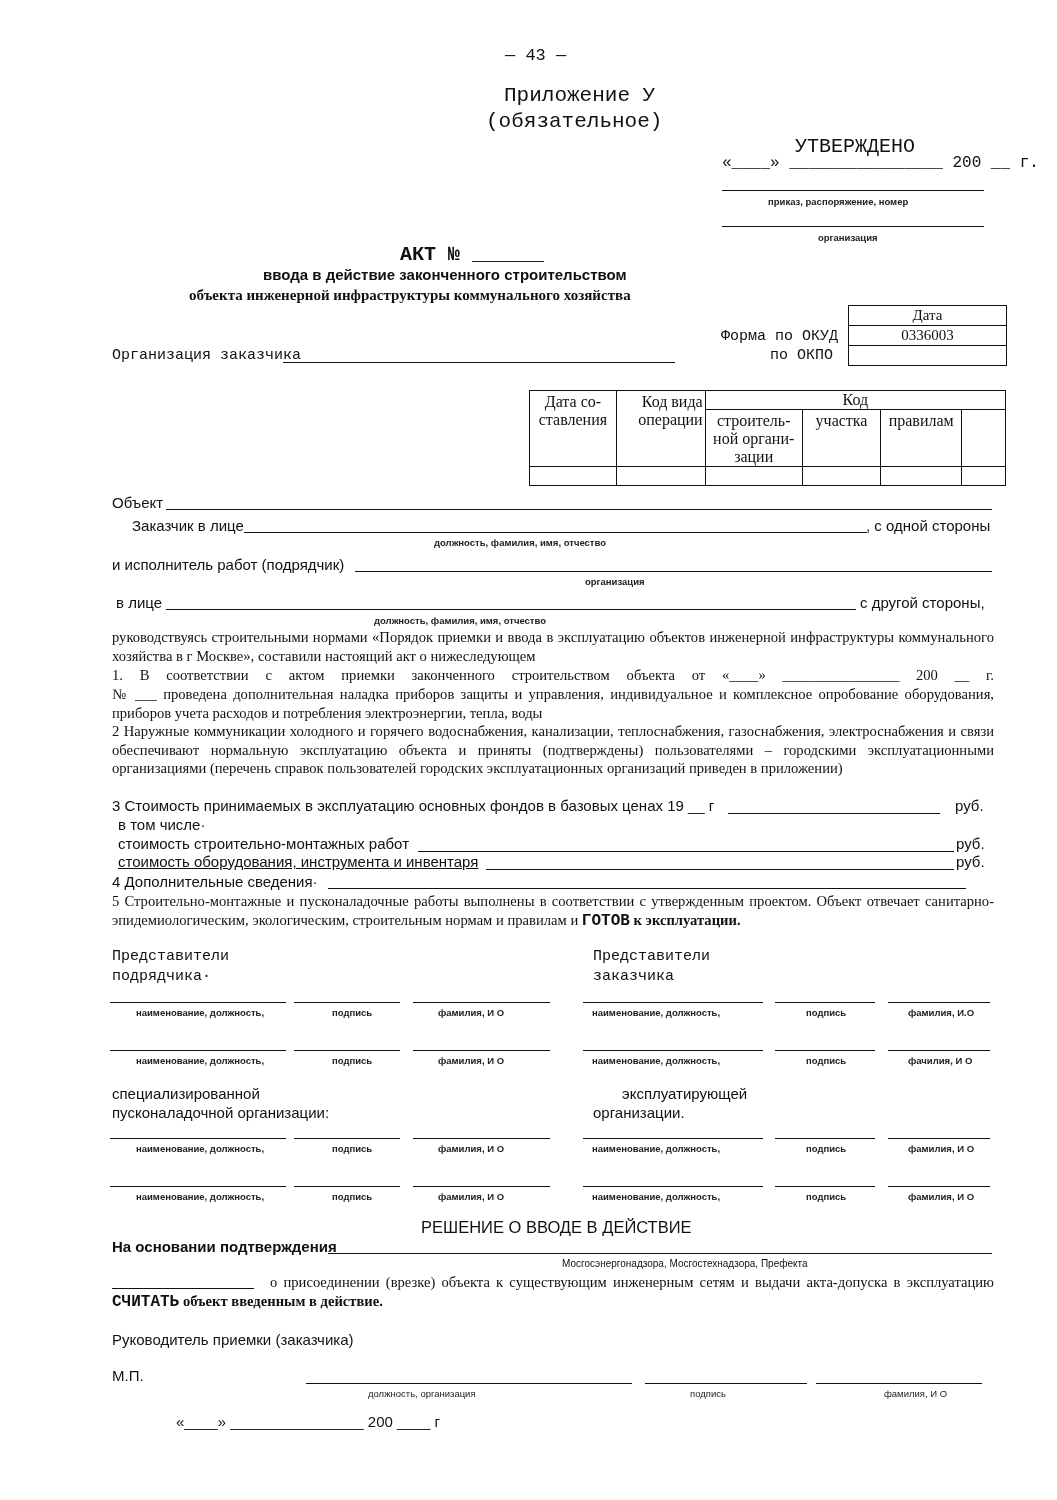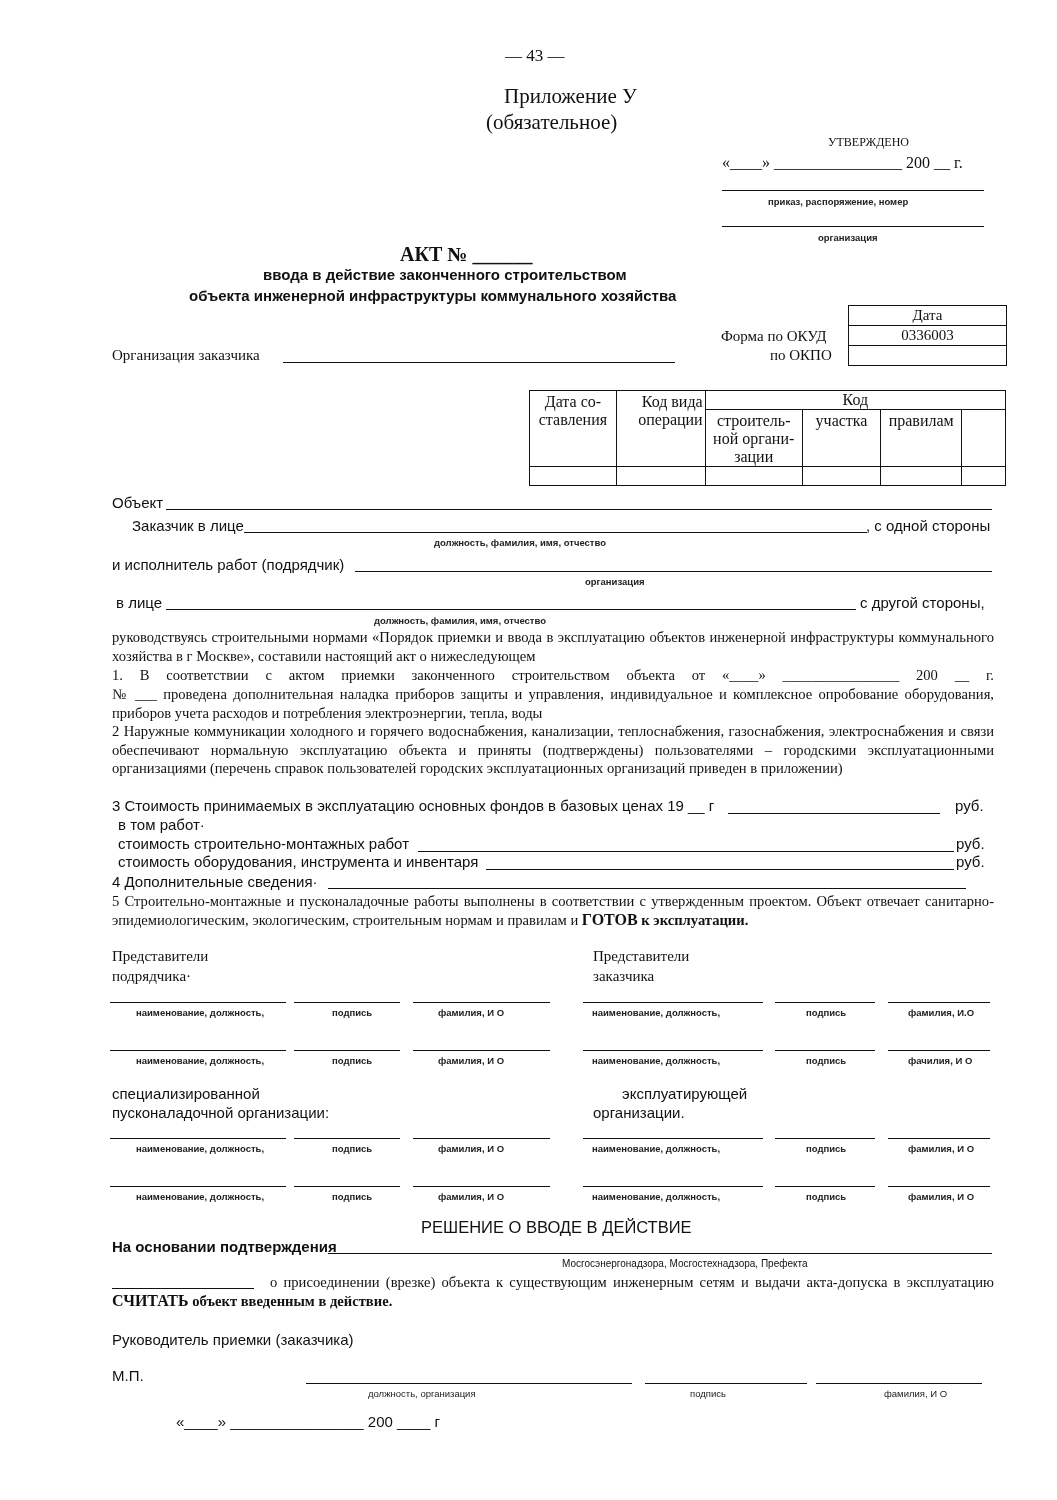--- a/index.html
+++ b/index.html
@@ -1,19 +1,19 @@
 <!DOCTYPE html>
 <html><head>
 <meta charset="utf-8">
 <style>
   html, body { margin: 0; padding: 0; background: #ffffff; }
   body { width: 1057px; height: 1500px; position: relative; overflow: hidden;
          font-family: "Liberation Serif", "DejaVu Serif", serif; color: #111; }
   .abs { position: absolute; white-space: nowrap; }
-  .serif { font-family: Liberation Serif, serif; }
+  .serif { font-family: Liberation Mono, monospace; }
   .narrow { font-family: "Liberation Sans Narrow", "Liberation Sans", sans-serif; }
   .f15 { font-size: 15px; }
   .cap { font-size: 9.5px; font-family: "Liberation Sans", "DejaVu Sans", sans-serif; font-weight: bold; color: #222; }
   .line { position: absolute; border-bottom: 1.3px solid #111; height: 0; }
   .bold { font-weight: bold; }
 
   
   .codes { position: absolute; left: 848px; top: 305px; width: 159px; border: 1.5px solid #111; border-collapse: collapse; }
   .codes td { border: 1.3px solid #111; height: 19px; text-align: center; font-size: 15px; padding: 0; }
 
@@ -24,30 +24,30 @@
   .para { position: absolute; left: 112px; width: 882px; font-size: 14.6px; line-height: 18.6px; text-align: justify; }
   .para.cond-text { font-family: "Liberation Sans Narrow", "Liberation Serif", serif; }
 </style>
 </head>
 <body>
 
 <div class="abs serif" style="left:505px;top:46px;font-size:17px;">— 43 —</div>
 <div class="abs serif" style="left:504px;top:84px;font-size:21px;">Приложение У</div>
 <div class="abs serif" style="left:486px;top:110px;font-size:21px;">(обязательное)</div>
 
-<div class="abs serif" style="left:795px;top:135px;font-size:12px;margin-left:33px;">УТВЕРЖДЕНО</div>
+<div class="abs serif" style="left:795px;top:135px;font-size:20px;">УТВЕРЖДЕНО</div>
 <div class="abs serif" style="left:722px;top:154px;font-size:16px;">«____» ________________ 200 __ г.</div>
 <div class="line" style="left:722px;top:190px;width:262px;"></div>
 <div class="abs cap" style="left:768px;top:196px;">приказ, распоряжение, номер</div>
 <div class="line" style="left:722px;top:226px;width:262px;"></div>
 <div class="abs cap" style="left:818px;top:232px;">организация</div>
 
 <div class="abs serif bold" style="left:400px;top:243px;font-size:20px;">АКТ № ______</div>
 <div class="abs narrow bold" style="left:263px;top:266px;font-size:15px;">ввода в действие законченного строительством</div>
-<div class="abs narrow bold" style="left:189px;top:287px;font-size:15px;">объекта инженерной инфраструктуры коммунального хозяйства</div>
+<div class="abs narrow bold" style="left:189px;top:287px;font-size:15px;font-family:Liberation Serif, serif;">объекта инженерной инфраструктуры коммунального хозяйства</div>
 
 <div class="abs serif f15" style="left:721px;top:328px;">Форма по ОКУД</div>
 <div class="abs serif f15" style="left:770px;top:347px;">по ОКПО</div>
 <table class="codes">
   <tbody>
       <tr>
         <td>Дата</td>
       </tr>
   <tr>
         <td>0336003</td>
@@ -114,27 +114,27 @@
 
 <div class="para cond-text" style="top:628px;">руководствуясь строительными нормами «Порядок приемки и ввода в эксплуатацию объектов инженерной инфраструктуры коммунального хозяйства в г Москве», составили настоящий акт о нижеследующем</div>
 <div class="para cond-text" style="top:666px;text-align-last:justify;">1. В соответствии с актом приемки законченного строительством объекта от «____» ________________ 200 __ г.</div>
 <div class="para cond-text" style="top:685px;">№ ___ проведена дополнительная наладка приборов защиты и управления, индивидуальное и комплексное опробование оборудования, приборов учета расходов и потребления электроэнергии, тепла, воды</div>
 <div class="para cond-text" style="top:722px;">2 Наружные коммуникации холодного и горячего водоснабжения, канализации, теплоснабжения, газоснабжения, электроснабжения и связи обеспечивают нормальную эксплуатацию объекта и приняты (подтверждены) пользователями – городскими эксплуатационными организациями (перечень справок пользователей городских эксплуатационных организаций приведен в приложении)</div>
 
 <div class="abs narrow f15" style="left:112px;top:797px;">3 Стоимость принимаемых в эксплуатацию основных фондов в базовых ценах 19 __ г</div>
 <div class="line" style="left:728px;top:813px;width:212px;"></div>
 <div class="abs narrow f15" style="left:955px;top:797px;">руб.</div>
 
-<div class="abs narrow f15" style="left:118px;top:816px;">в том работ·</div>
+<div class="abs narrow f15" style="left:118px;top:816px;">в том числе·</div>
 
 <div class="abs narrow f15" style="left:118px;top:835px;">стоимость строительно-монтажных работ</div>
 <div class="line" style="left:418px;top:851px;width:536px;"></div>
 <div class="abs narrow f15" style="left:956px;top:835px;">руб.</div>
 
-<div class="abs narrow f15" style="left:118px;top:853px;">стоимость оборудования, инструмента и инвентаря</div>
+<div class="abs narrow f15" style="left:118px;top:853px;text-decoration:underline;">стоимость оборудования, инструмента и инвентаря</div>
 <div class="line" style="left:486px;top:869px;width:468px;"></div>
 <div class="abs narrow f15" style="left:956px;top:853px;">руб.</div>
 
 <div class="abs narrow f15" style="left:112px;top:873px;">4 Дополнительные сведения·</div>
 <div class="line" style="left:328px;top:888px;width:638px;"></div>
 
 <div class="para cond-text" style="top:892px;">
   <span>5 Строительно-монтажные и пусконаладочные работы выполнены в соответствии с утвержденным проектом. Объект отвечает санитарно-эпидемиологическим, экологическим, строительным нормам и правилам и</span>
   <span class="serif bold" style="font-size:16px;">ГОТОВ</span>
   <span class="bold">к эксплуатации.</span>

